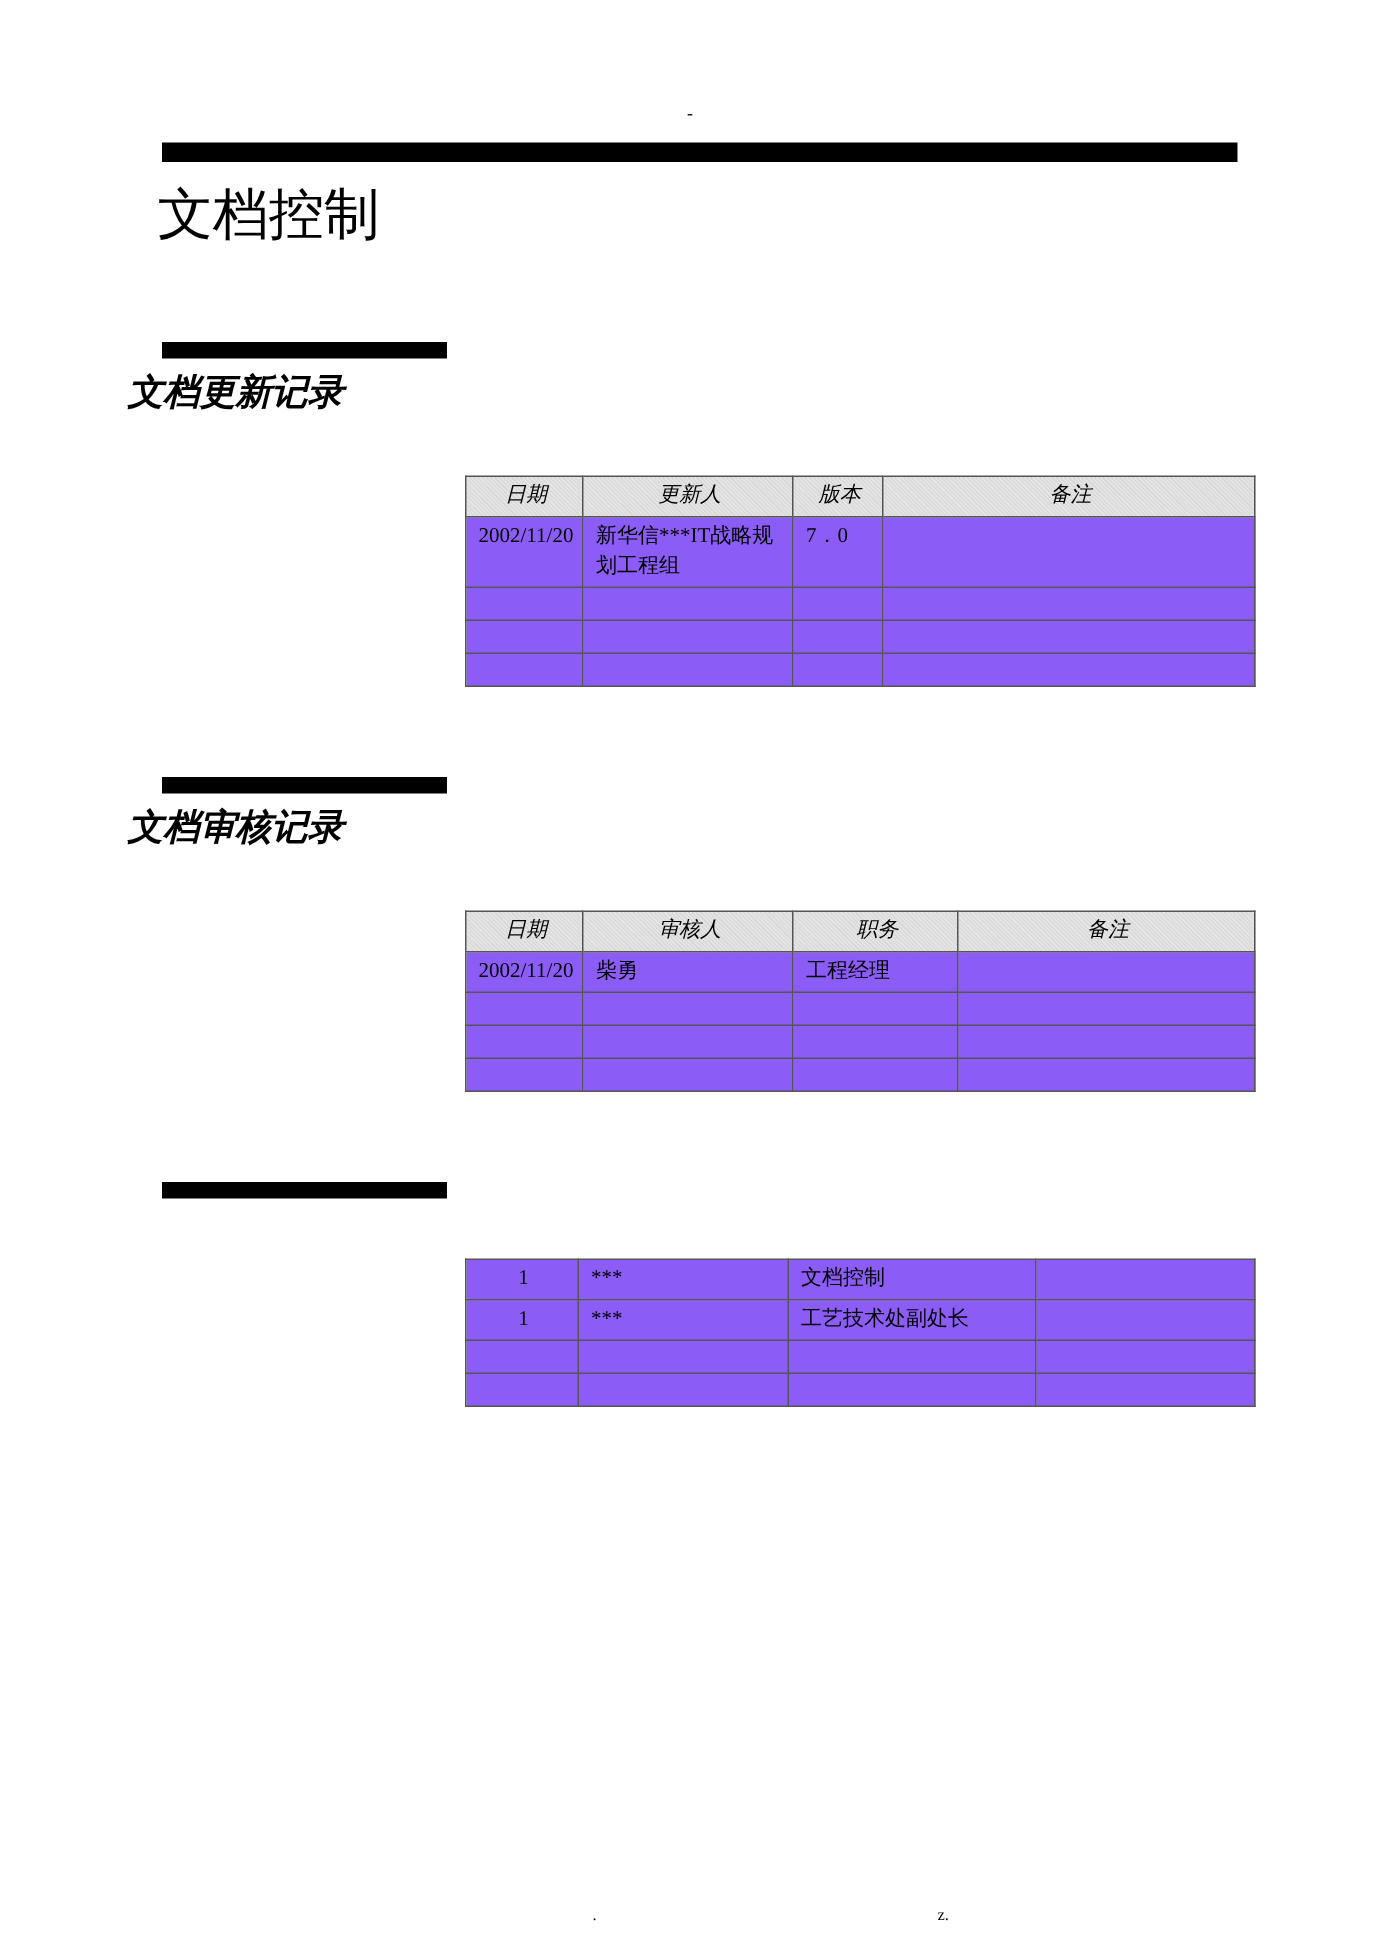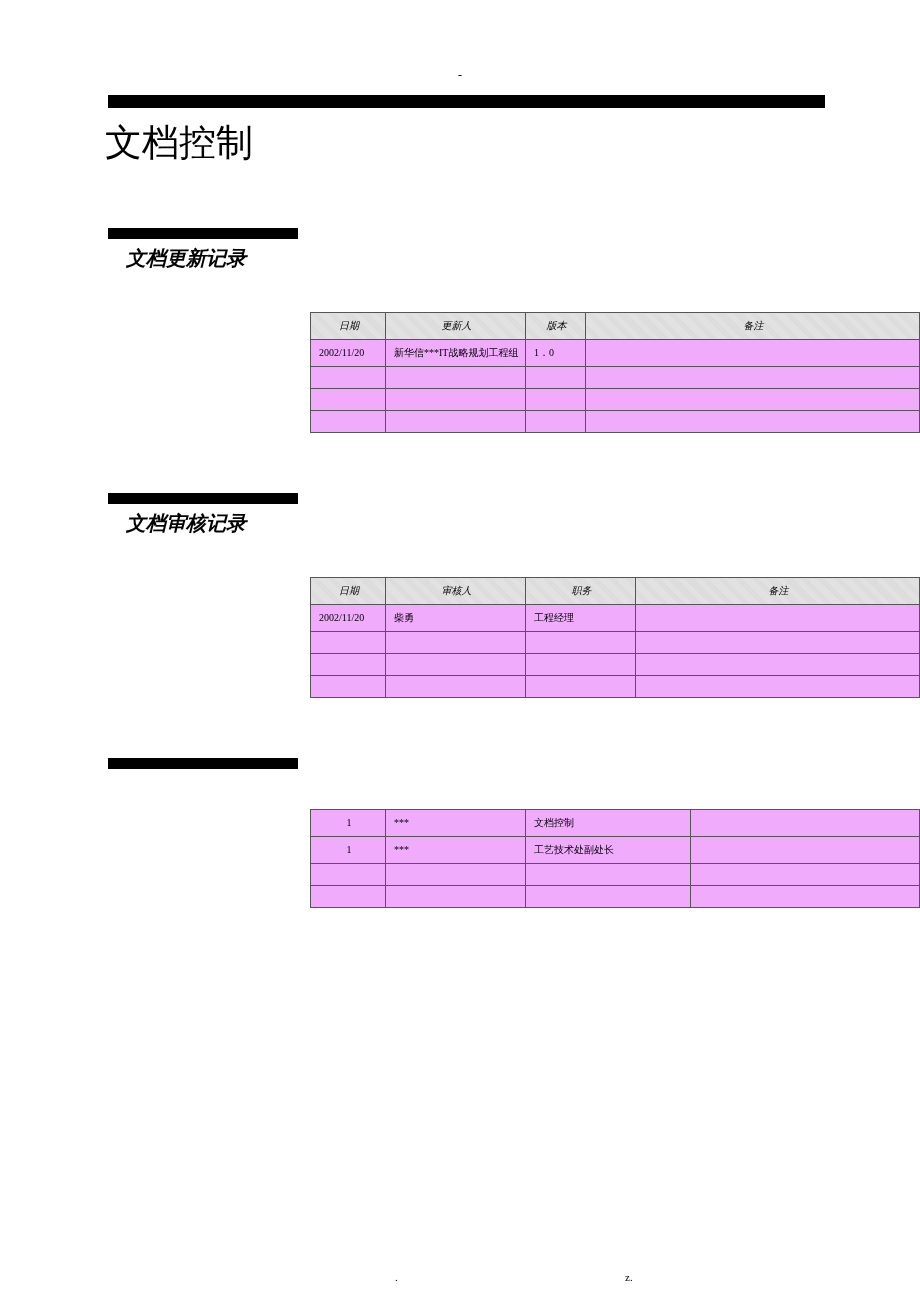--- a/index.html
+++ b/index.html
@@ -36,51 +36,51 @@
     margin: 8px 0 0 55px;
     font-weight: normal;
   }
   .section-bar {
     height: 11px;
     background: #000;
     width: 190px;
     margin: 60px 0 6px 58px;
   }
   .section-title {
-    font-size: 20px;
+    font-size: 24px;
     font-weight: bold;
     font-family: "SimSun","宋体",serif;
-    margin-left: 76px;
+    margin-left: 35px;
     font-style: italic;
   }
   .tbl-wrap {
     margin: 40px 50px 0 0;
     padding-left: 260px;
   }
   table {
     border-collapse: collapse;
-    width: 610px;
-    font-size: 10px;
+    width: 527px;
+    font-size: 14px;
     font-family: "SimSun","宋体",serif;
   }
   th, td {
     border: 1px solid #555;
     padding: 3px 6px 3px 8px;
     vertical-align: top;
     height: 22px;
     line-height: 20px;
   }
   th {
     background-image: repeating-linear-gradient(45deg,#e6e6e6 0,#e6e6e6 1px,#d8d8d8 1px,#d8d8d8 2px);
     background-color: #e0e0e0;
     font-weight: normal;
     text-align: center;
     font-style: italic;
   }
-  td { background: #f0abfc; text-align: left; }
+  td { background: #8b5cf6; text-align: left; }
   td.center { text-align: center; }
   .footer-dots {
     position: absolute;
     bottom: 30px;
     left: 0;
     width: 100%;
     font-size: 11px;
     color: #000;
   }
   .footer-dots .dot-left { position:absolute; left: 395px; }
@@ -109,21 +109,21 @@
       <tbody>
           <tr>
         <th>日期</th>
         <th>更新人</th>
         <th>版本</th>
         <th>备注</th>
       </tr>
       <tr>
         <td>2002/11/20</td>
         <td>新华信***IT战略规划工程组</td>
-        <td>1．0</td>
+        <td>7．0</td>
         <td></td>
       </tr>
       <tr>
         <td></td>
         <td></td>
         <td></td>
         <td></td>
       </tr>
       <tr>
         <td></td>

